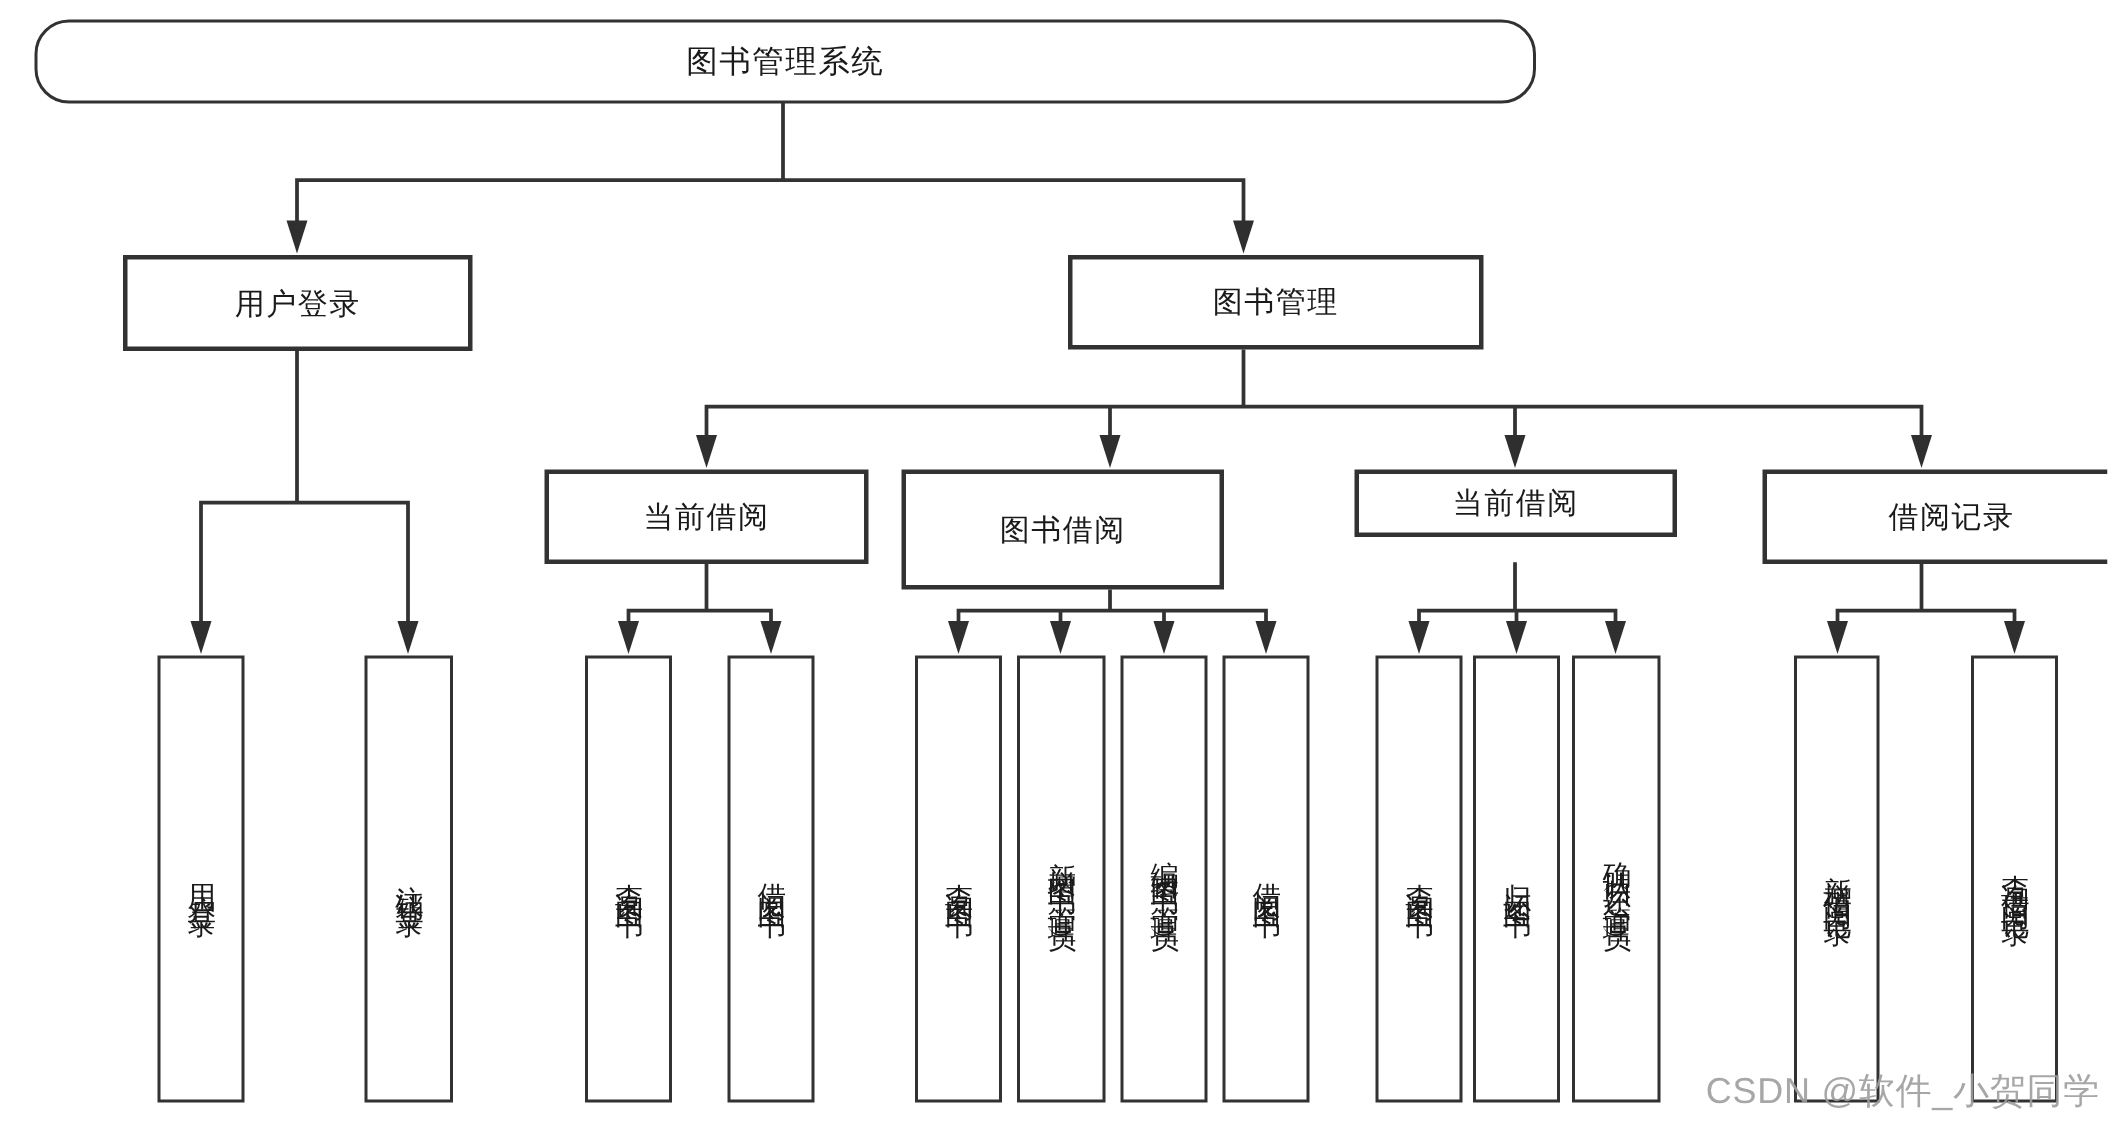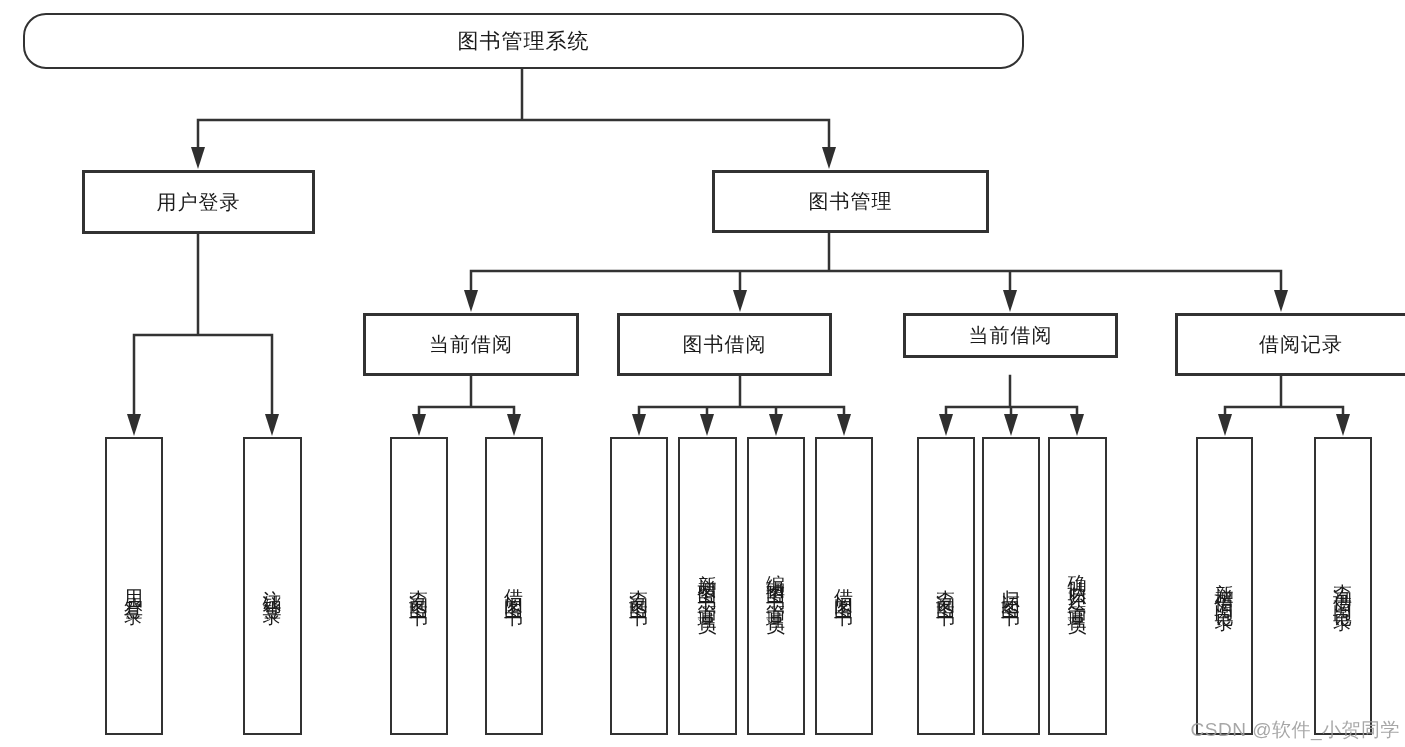--- a/index.html
+++ b/index.html
@@ -46,21 +46,21 @@
     border-width: 2.5px;
     font-size: 19px;
     writing-mode: vertical-rl;
     letter-spacing: 6px;
     line-height: 1;
   }
   .watermark {
     position: absolute;
     right: 5px;
     bottom: 4px;
-    font-size: 19px;
+    font-size: 24px;
     color: #9e9e9e;
     opacity: 0.9;
     z-index: 3;
     white-space: nowrap;
     letter-spacing: 0.5px;
   }
 </style>
 </head>
 <body>
 
@@ -108,21 +108,21 @@
       <polygon points="1343,436 1336,414 1350,414"></polygon>
     </g>
   </svg>
 
   <div class="node root" style="left:23px; top:13px; width:1001px; height:56px">图书管理系统</div>
 
   <div class="node branch" style="left:82px; top:170px; width:233px; height:64px">用户登录</div>
   <div class="node branch" style="left:712px; top:170px; width:277px; height:63px">图书管理</div>
 
   <div class="node branch" style="left:363px; top:313px; width:216px; height:63px">当前借阅</div>
-  <div class="node branch" style="left:617px; top:313px; width:215px; height:63px">图书借阅</div>
+  <div class="node branch" style="left:601px; top:313px; width:215px; height:80px">图书借阅</div>
   <div class="node branch" style="left:903px; top:313px; width:215px; height:45px">当前借阅</div>
   <div class="node branch" style="left:1175px; top:313px; width:252px; height:63px">借阅记录</div>
 
   <div class="node leaf" style="left:105px; top:437px; width:58px; height:298px">用户登录</div>
   <div class="node leaf" style="left:243px; top:437px; width:59px; height:298px">注销登录</div>
   <div class="node leaf" style="left:390px; top:437px; width:58px; height:298px">查询图书</div>
   <div class="node leaf" style="left:485px; top:437px; width:58px; height:298px">借阅图书</div>
   <div class="node leaf" style="left:610px; top:437px; width:58px; height:298px">查询图书</div>
   <div class="node leaf" style="left:678px; top:437px; width:59px; height:298px">新增图书（管理员）</div>
   <div class="node leaf" style="left:747px; top:437px; width:58px; height:298px">编辑图书（管理员）</div>

